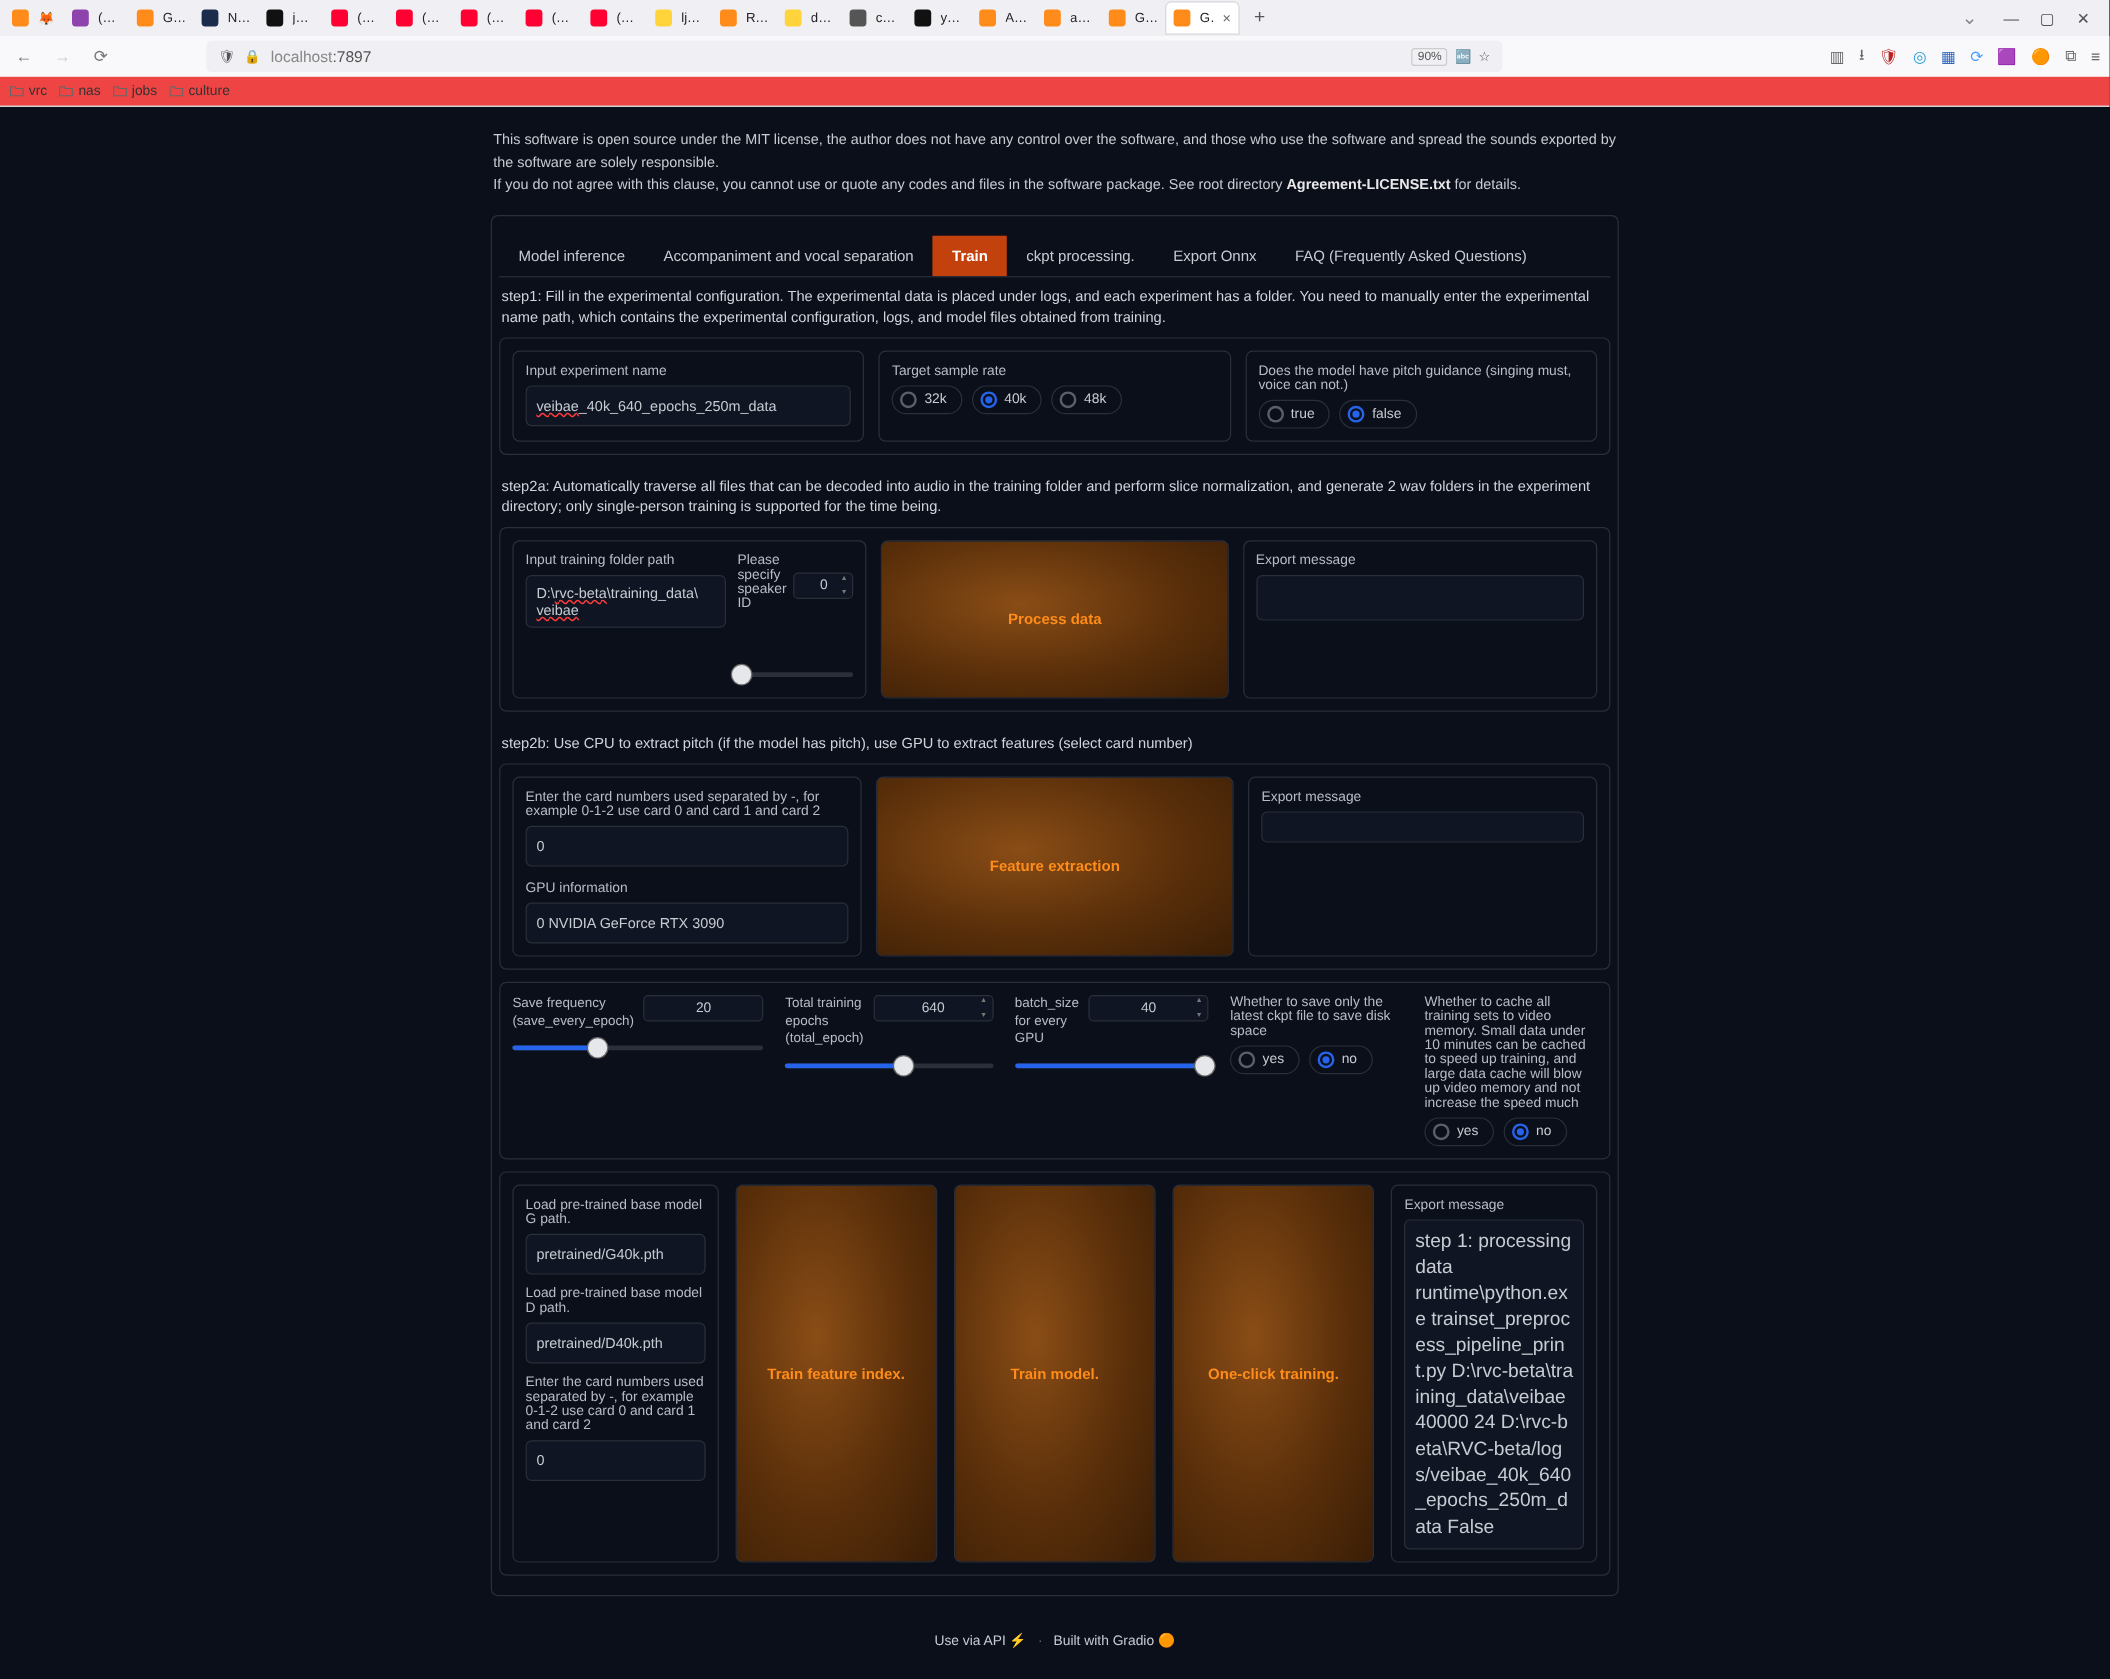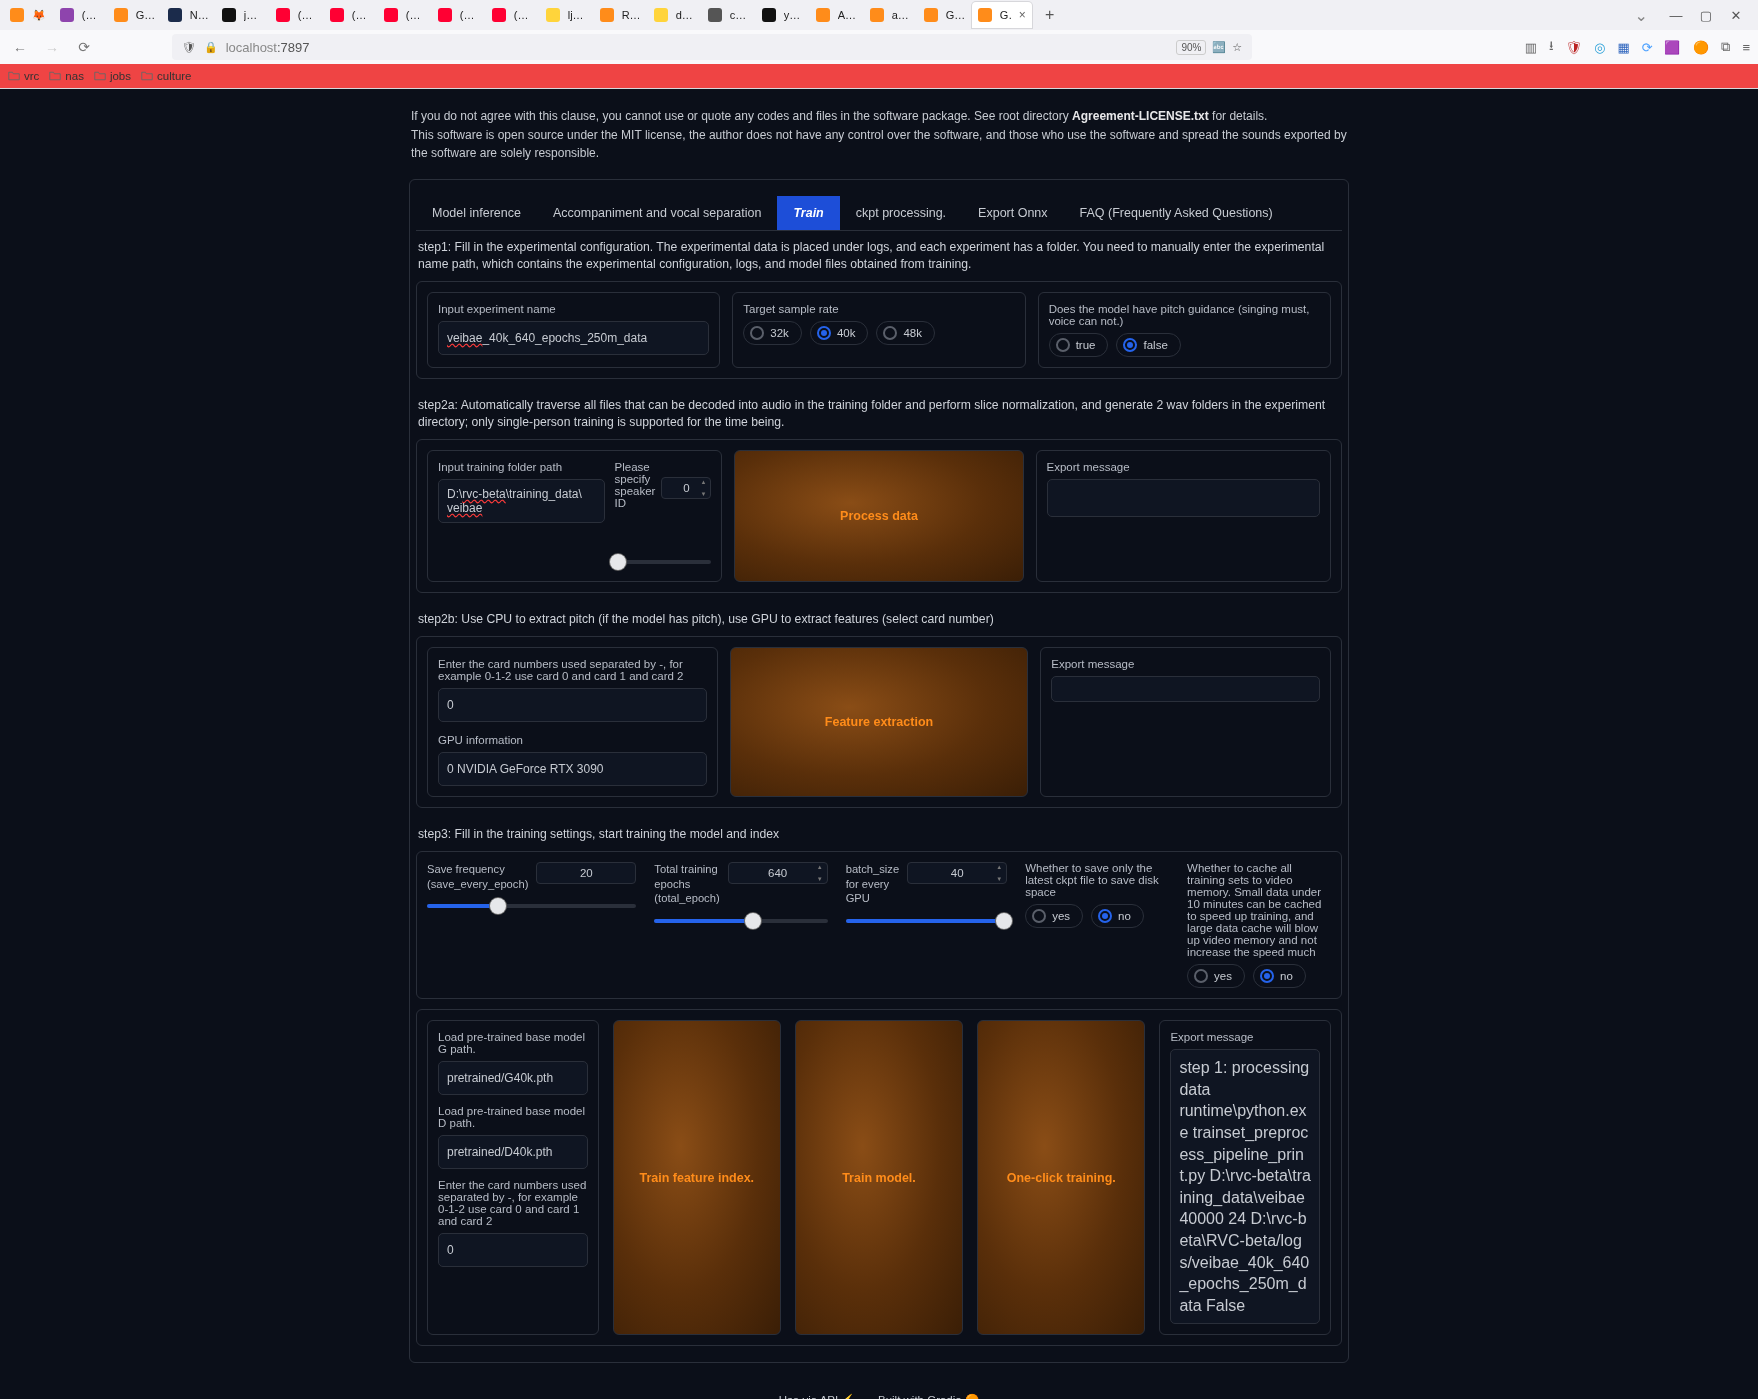--- a/index.html
+++ b/index.html
@@ -31,21 +31,21 @@
   .bookrow .bk svg { width:12px; height:12px; stroke:#666; fill:none; }
 
   
   .app-wrap { flex:1; overflow:auto; background:#0b0f19; color:#c7cbd2; }
   .app-inner { max-width: 940px; margin: 0 auto; padding: 14px 0 40px; }
   .disclaimer { font-size: 12px; line-height: 1.55; padding: 4px 2px 6px; color:#c7cbd2; }
   .disclaimer .agree { font-weight:600; color:#e8e8ea; }
 
   .tabs { display:flex; border:1px solid #2a2f3a; border-radius:6px; overflow:hidden; margin-top:10px; }
   .tabs .t { padding:10px 16px; font-size:12.5px; color:#c7cbd2; cursor:pointer; }
-  .tabs .t.active { background:#1d4ed8; color:#fff; font-weight:600; position:relative;font-style:italic; }
+  .tabs .t.active { background:#c2410c; color:#fff; font-weight:600; position:relative; }
   .tabs .t.active::after{content:"";position:absolute;left:0;right:0;bottom:-1px;height:1px;background:#0f1522;}
   .tabs { background:#0b0f19; }
 
   .step-lbl { font-size: 12.2px; color:#cfd3da; padding: 8px 2px; line-height:1.4; }
 
   .panel { border:1px solid #2a2f3a; border-radius:6px; padding:10px; margin-bottom:10px; display:flex; gap:12px; }
   .box { border:1px solid #2a2f3a; border-radius:6px; padding:10px; }
   .fld-label { font-size:11.5px; color:#b7bcc6; margin-bottom:6px; display:block; }
   .txtin, .numin { width:100%; background:#0f1522; border:1px solid #2a2f3a; color:#c7cbd2; font-size:12px; border-radius:5px; padding:7px 8px; resize:none; }
   .txtin.short { height:34px; }
@@ -224,24 +224,24 @@
           <path d="M1 3h5l1 2h8v8H1z" stroke-width="1.2"></path>
         </svg>
         <span>culture</span>
       </span>
     </div>
 </div>
 
 <div class="app-wrap">
   <div class="app-inner">
     <div class="disclaimer">
+      <div>This software is open source under the MIT license, the author does not have any control over the software, and those who use the software and spread the sounds exported by the software are solely responsible.</div>
       <div>
         <span>If you do not agree with this clause, you cannot use or quote any codes and files in the software package. See root directory </span><span class="agree">Agreement-LICENSE.txt</span><span> for details.</span>
       </div>
-      <div>This software is open source under the MIT license, the author does not have any control over the software, and those who use the software and spread the sounds exported by the software are solely responsible.</div>
     </div>
 
     <div class="outline-wrap" style="margin-top:10px;">
     <div class="tabs" style="border:none;border-bottom:1px solid #2a2f3a;border-radius:0;">
       <div class="t">Model inference</div>
       <div class="t">Accompaniment and vocal separation</div>
       <div class="t active">Train</div>
       <div class="t">ckpt processing.</div>
       <div class="t">Export Onnx</div>
       <div class="t">FAQ (Frequently Asked Questions)</div>
@@ -333,21 +333,20 @@
       </div>
       <div style="flex:1;display:flex;">
         <div class="bigbtn" style="min-height:120px;">Feature extraction</div>
       </div>
       <div class="box" style="flex:0.9;">
         <span class="fld-label">Export message</span>
         <div class="txtin multi" style="min-height:26px;"></div>
       </div>
     </div>
 
-    <div class="step-lbl">step3: Fill in the training settings, start training the model and index</div>
     <div class="panel" style="gap:18px;">
       <div style="flex:1;" class="slider-wrap">
         <div class="slider-head">
           <span class="lbl">Save frequency (save_every_epoch)</span>
           <div class="numbox">
                 <span>20</span>
               </div>
         </div>
         <div class="slider">
               <div class="track"></div>

